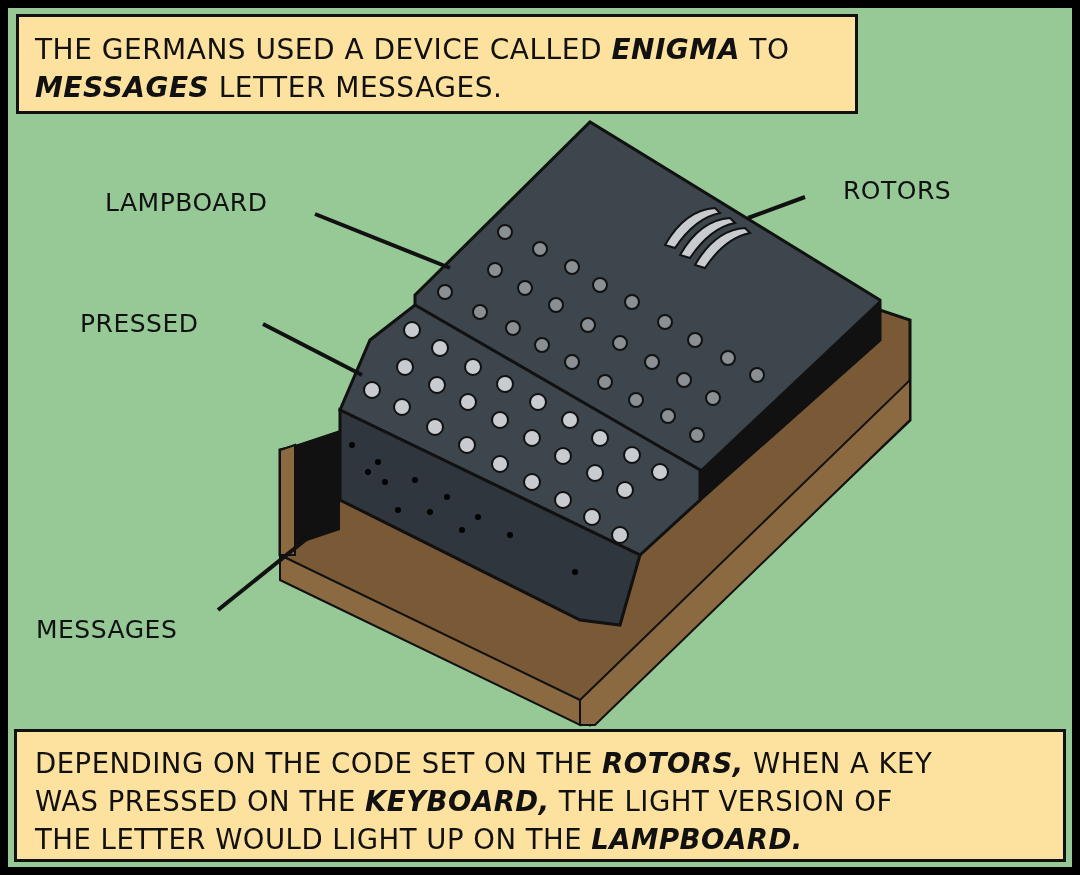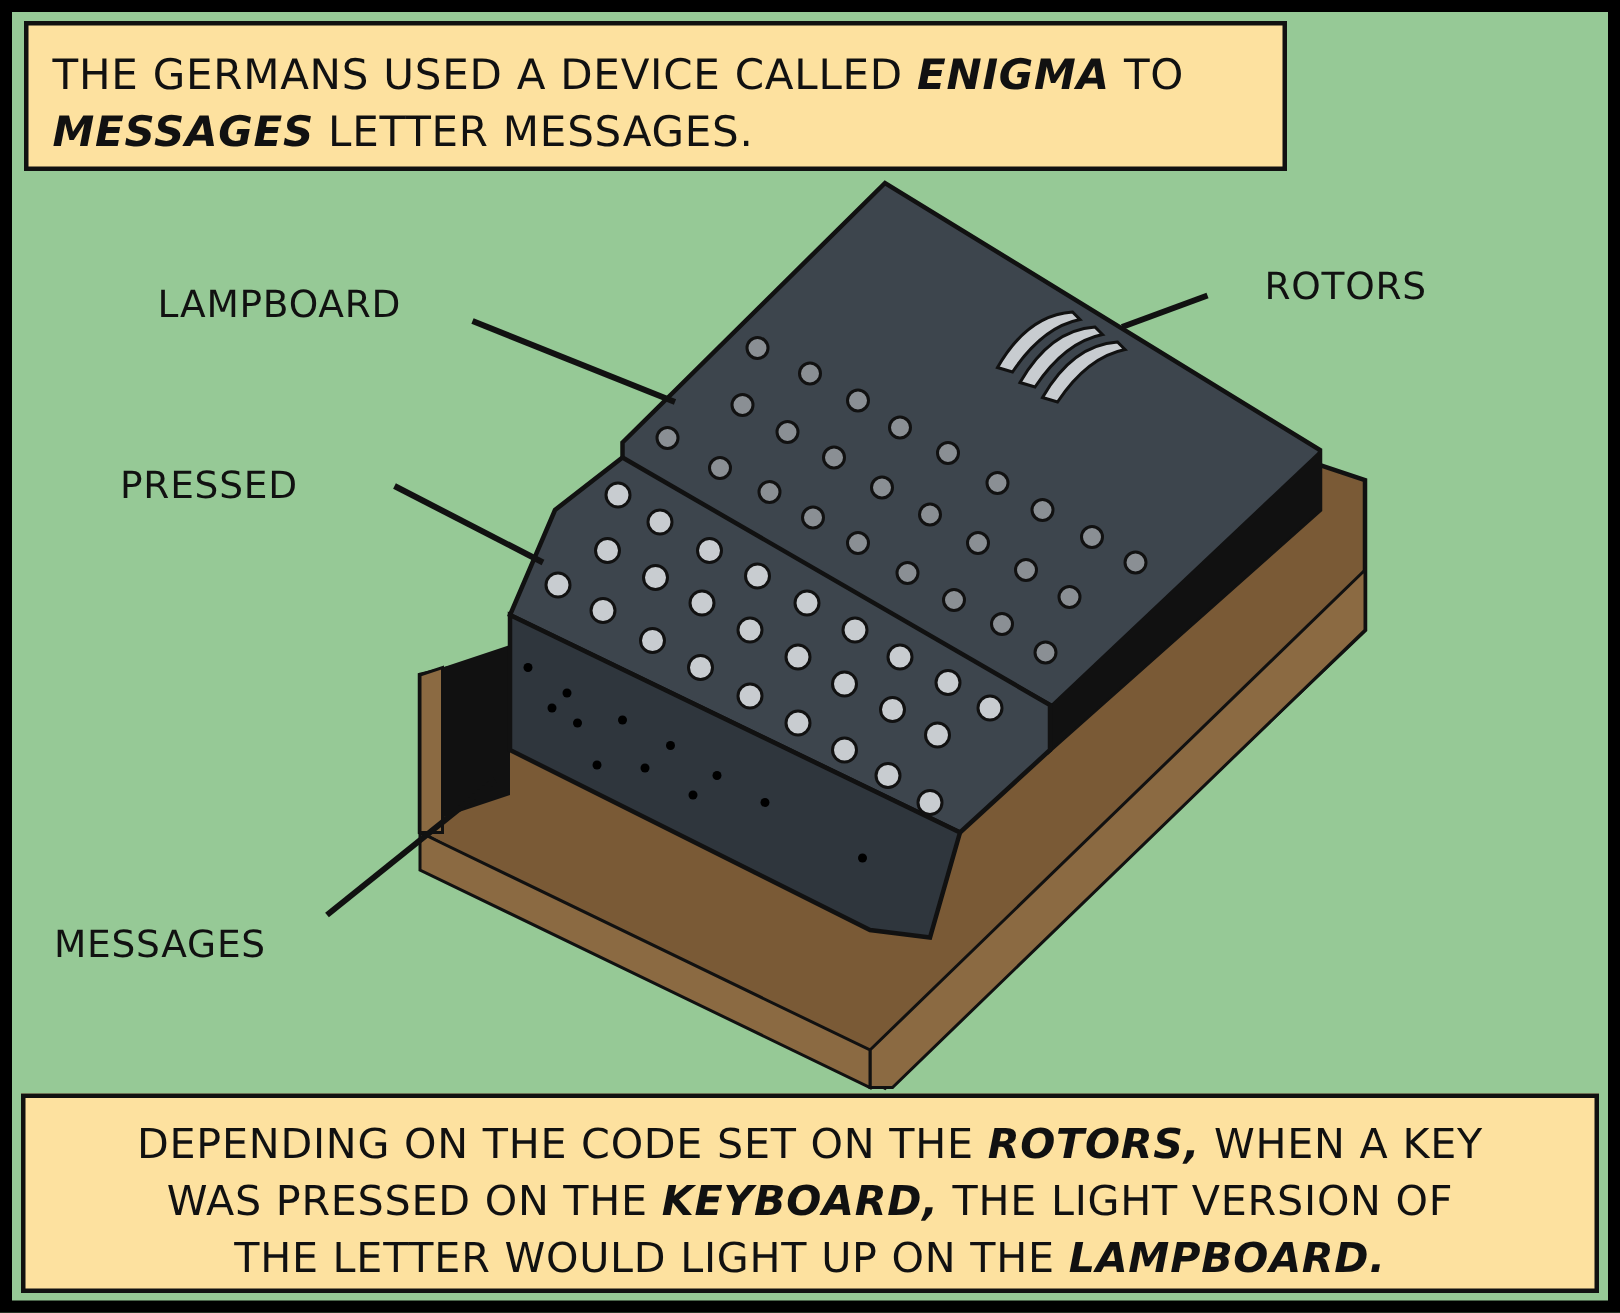--- a/index.html
+++ b/index.html
@@ -1,21 +1,21 @@
 <!DOCTYPE html>
 <html><head>
 <meta charset="utf-8">
 <style>
   html,body{margin:0;padding:0;background:#000;}
   body{width:1080px;height:875px;position:relative;overflow:hidden;font-family:"DejaVu Sans",sans-serif;}
   .panel{position:absolute;left:8px;top:8px;width:1064px;height:859px;background:#96c996;}
   .caption{position:absolute;background:#fde19f;border:3px solid #111;box-sizing:border-box;color:#111;
     font-family:"DejaVu Sans",sans-serif;letter-spacing:0.5px;}
   .caption-top{left:16px;top:14px;width:842px;height:100px;padding:14px 16px;font-size:28px;line-height:38px;}
-  .caption-bottom{left:14px;top:729px;width:1052px;height:133px;padding:12px 18px;font-size:27.5px;line-height:38px;text-align:center;}
+  .caption-bottom{left:14px;top:729px;width:1052px;height:133px;padding:12px 18px;font-size:27.5px;line-height:38px;}
   .em{font-weight:bold;font-style:italic;}
   .label{position:absolute;font-size:25px;color:#111;letter-spacing:0.5px;}
   svg.art{position:absolute;left:0;top:0;}
 </style>
 </head>
 <body>
 
 <div class="panel"></div>
 
 <svg class="art" width="1080" height="875">

